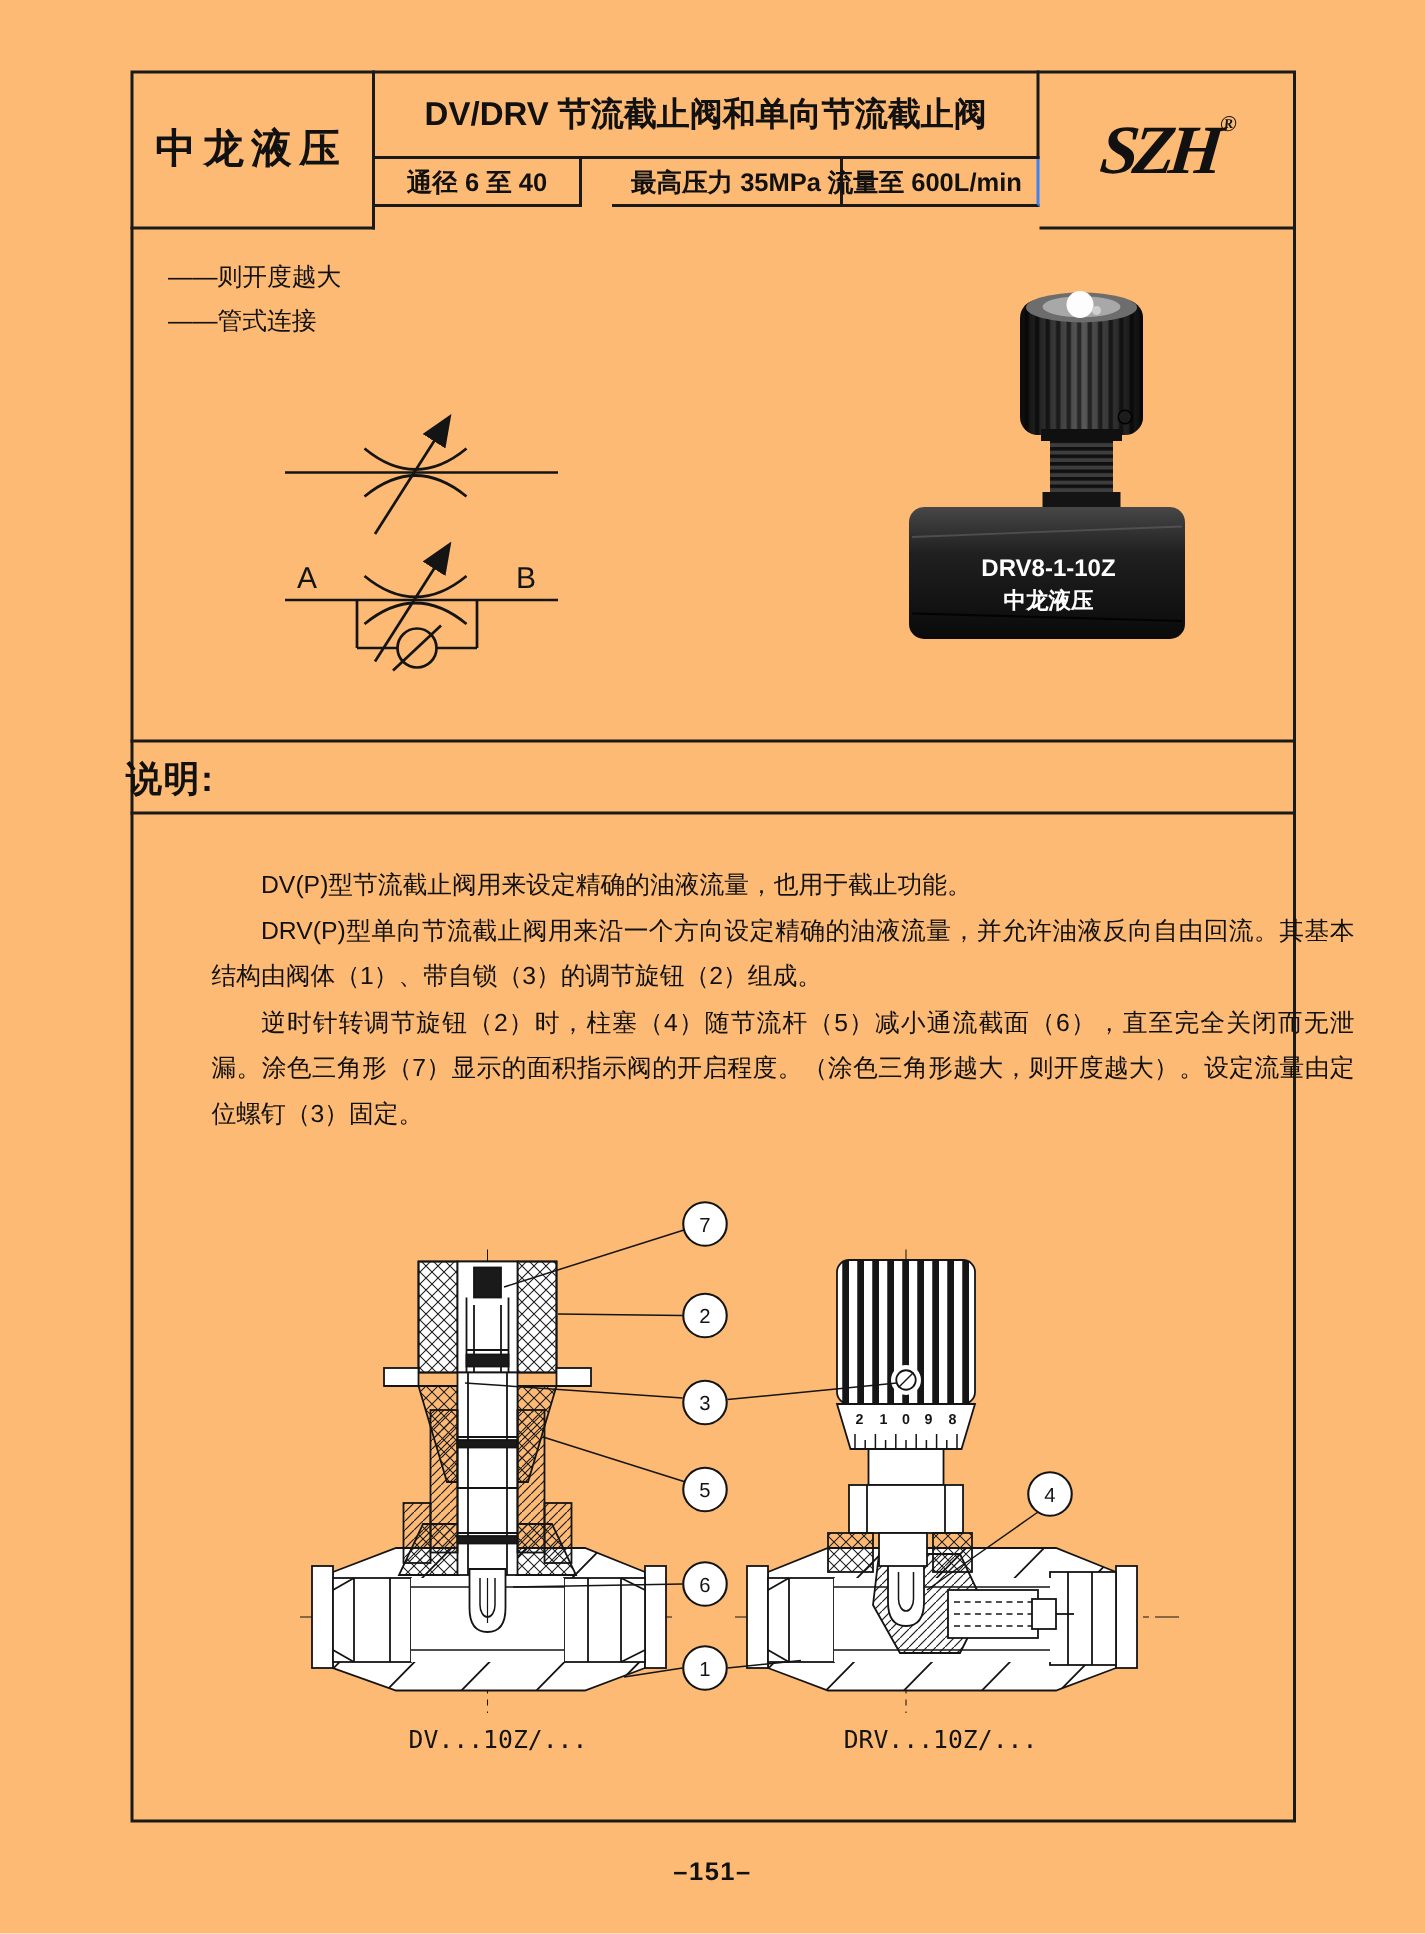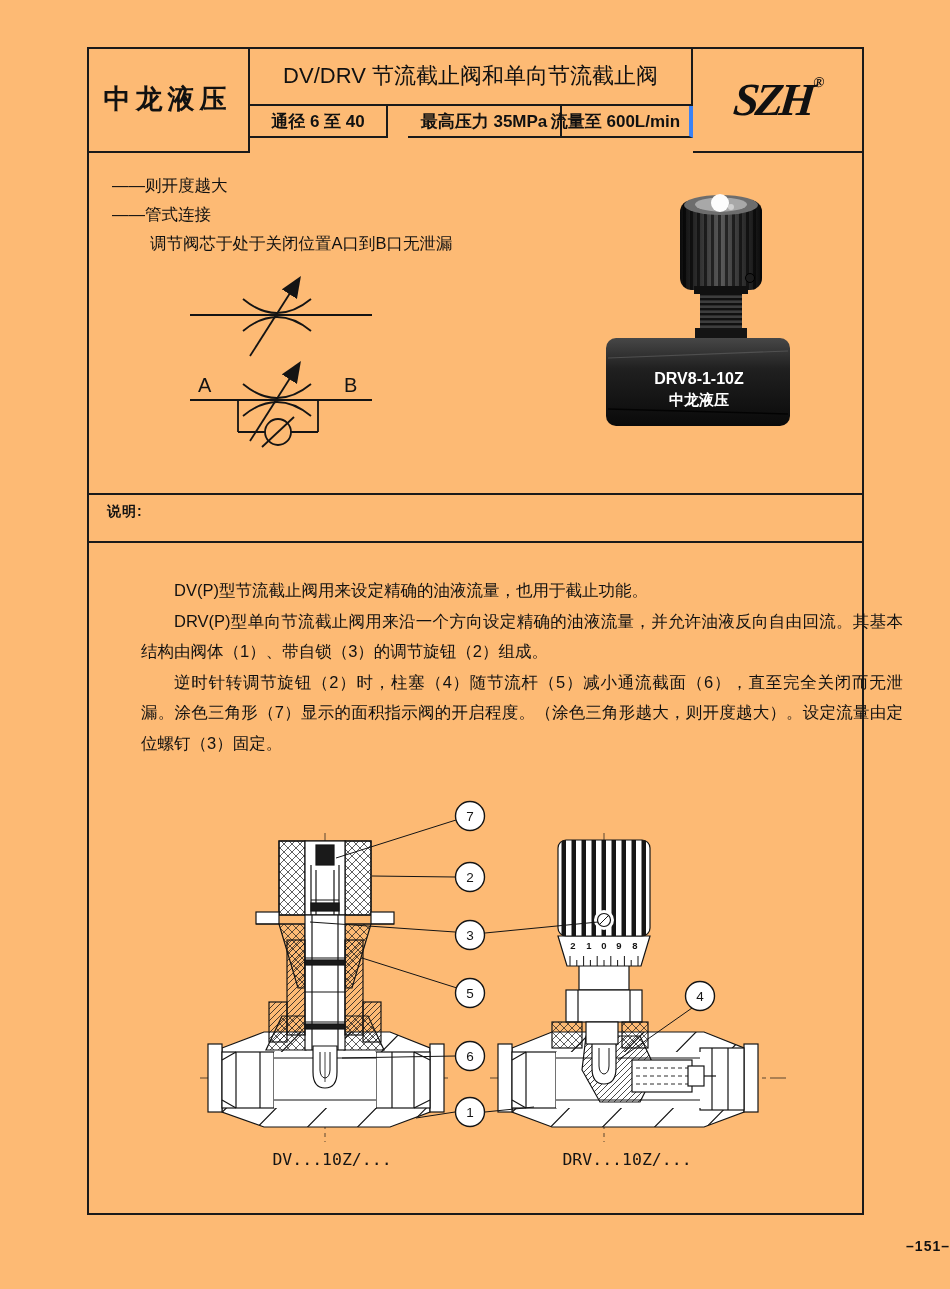--- a/index.html
+++ b/index.html
@@ -5,35 +5,35 @@
   html,body{margin:0;padding:0;background:#fff;}
   #page{position:relative;width:950px;height:1289px;background:#fdba74;overflow:hidden;
         font-family:"Liberation Sans",sans-serif;color:#111;}
   .abs{position:absolute;}
   .cell{display:flex;align-items:center;justify-content:center;box-sizing:border-box;}
   #outer-border{left:87px;top:47px;width:777px;height:1168px;border:2px solid #1a1a1a;box-sizing:border-box;}
   .hline{height:0;border-top:2px solid #1a1a1a;}
   #company-cell{left:87px;top:47px;width:163px;height:106px;border-right:2px solid #1a1a1a;border-bottom:2px solid #1a1a1a;
       font-size:27px;font-weight:bold;letter-spacing:5px;}
   #title-cell{left:250px;top:47px;width:443px;height:59px;border-right:2px solid #1a1a1a;border-bottom:2px solid #1a1a1a;
-      font-size:22px;font-weight:normal;}
+      font-size:22px;font-weight:bold;}
   .spec-cell{top:106px;height:32px;border-bottom:2px solid #1a1a1a;font-size:17px;font-weight:bold;}
   #spec-0{left:250px;width:138px;border-right:2px solid #1a1a1a;}
   #spec-1{left:388px;width:154px;border-right:2px solid #1a1a1a;margin-left:20px;}
-  #spec-2{left:542px;width:151px;border-right:4px solid #3b82f6;}
+  #spec-2{left:542px;width:151px;border-right:2px solid #3b82f6;}
   #logo-cell{left:693px;top:47px;width:171px;height:106px;border-bottom:2px solid #1a1a1a;}
   #logo-text{font-family:"Liberation Serif",serif;font-style:italic;font-weight:bold;font-size:46px;
       letter-spacing:-4px;transform:skewX(-6deg);}
   #logo-reg{font-size:15px;vertical-align:28px;font-style:normal;letter-spacing:0;}
   #features{left:112px;top:171px;width:460px;font-size:16.5px;line-height:29px;}
   #features .note{padding-left:38px;}
-  #section-heading{left:107px;top:503px;font-size:14px;font-weight:bold;letter-spacing:1px;}
+  #section-heading{left:84px;top:503px;font-size:24px;font-weight:bold;letter-spacing:1px;}
   #description{left:96px;top:575px;width:762px;font-size:16.5px;line-height:30.5px;text-align:justify;margin-left:45px;}
   #description p{margin:0;text-indent:2em;}
-  #page-number{left:0;top:1238px;width:950px;text-align:right;font-size:14px;font-weight:bold;letter-spacing:1px;}
+  #page-number{left:0;top:1238px;width:950px;text-align:center;font-size:17px;font-weight:bold;letter-spacing:1px;}
   svg text{font-family:"Liberation Sans",sans-serif;}
   .cad{font-family:"DejaVu Sans Mono",monospace;}
 </style>
 </head>
 <body>
 
 <div id="page">
 
   <div id="outer-border" class="abs"></div>
 
@@ -52,21 +52,20 @@
   <div id="spec-2" class="abs cell spec-cell">
     <span>流量至 600L/min</span>
   </div>
   <div id="logo-cell" class="abs cell">
     <span id="logo-text"><span>SZH</span><sup id="logo-reg">®</sup></span>
   </div>
 
   <div id="features" class="abs">
     <div>——则开度越大</div>
     <div>——管式连接</div>
-    <div class="note">调节阀芯于处于关闭位置A口到B口无泄漏</div>
   </div>
 
   <svg class="abs" style="left:140px;top:250px" width="340" height="210" viewBox="140 250 340 210">
     <defs>
       <marker id="arrh" markerWidth="12" markerHeight="10" refX="10" refY="5" orient="auto">
         <path d="M0,0 L12,5 L0,10 z" fill="#141414"></path>
       </marker>
     </defs>
     <g stroke="#141414" stroke-width="1.8" fill="none">
       <path d="M190,315 H372"></path>

